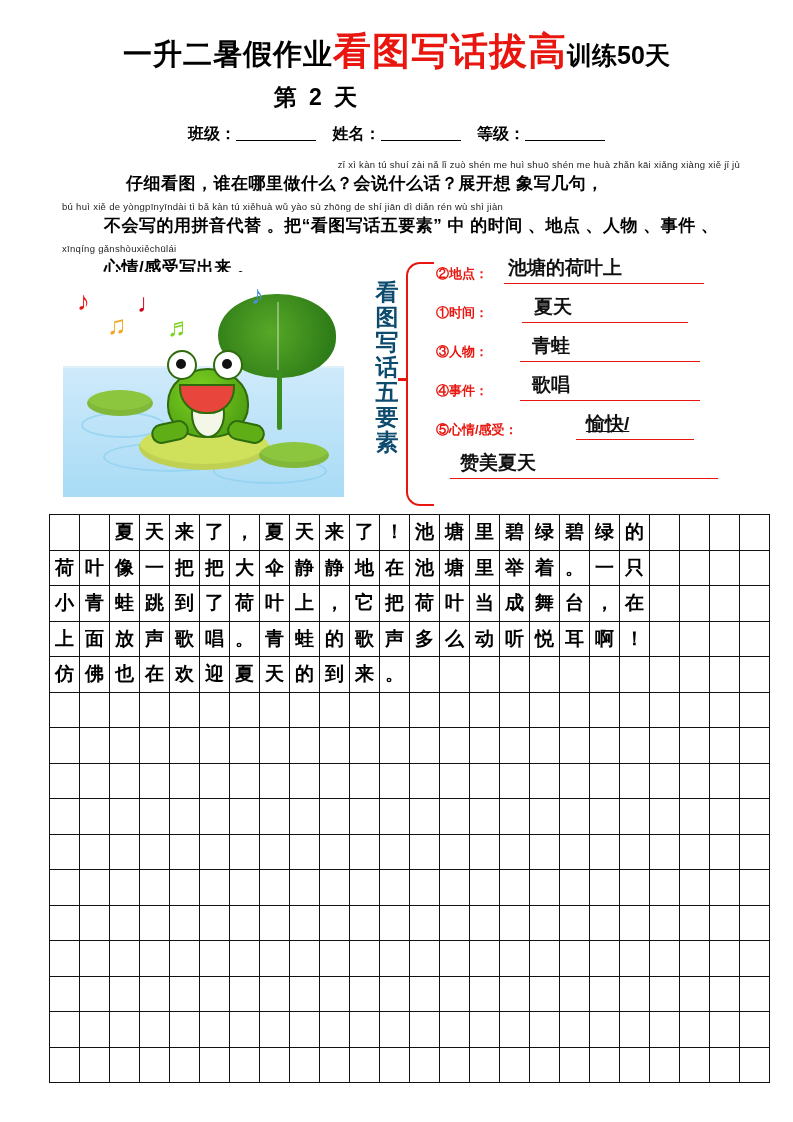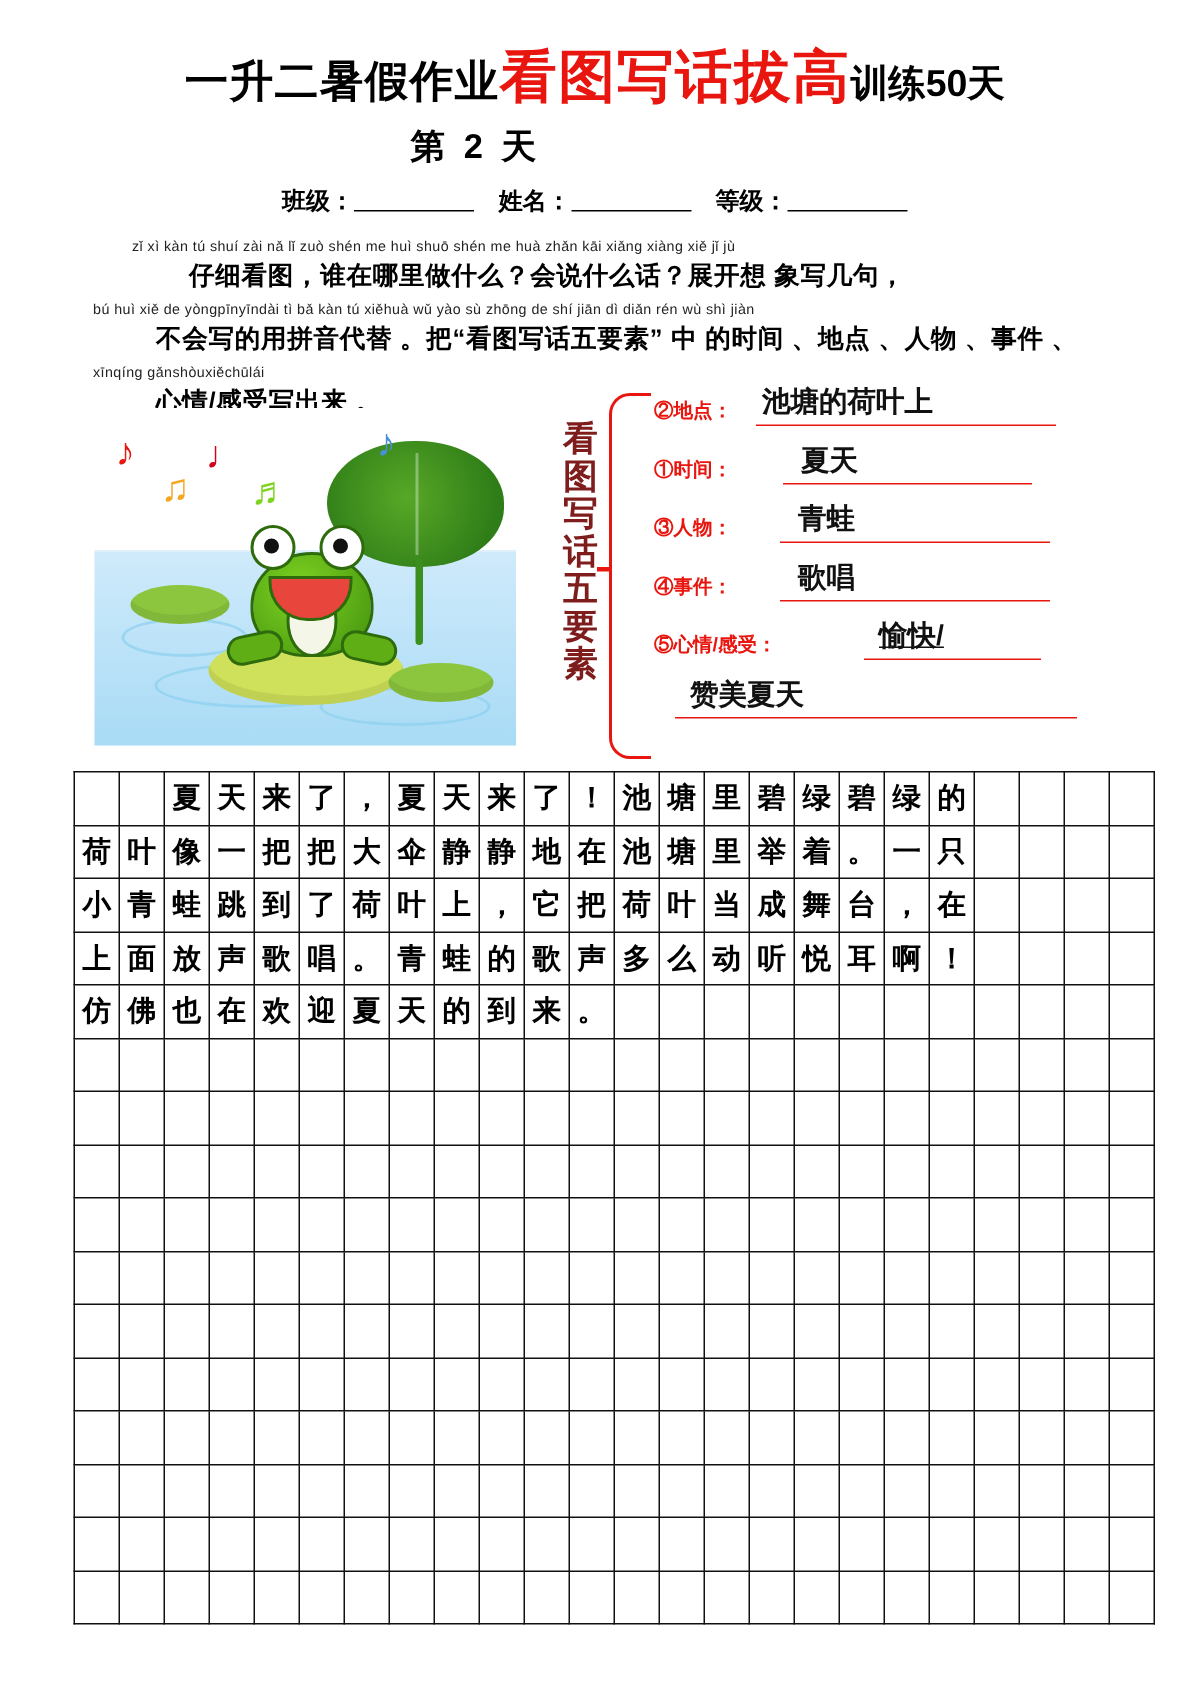--- a/index.html
+++ b/index.html
@@ -93,21 +93,21 @@
   }
   .hanzi {
     font-size: 17px;
     font-weight: bold;
     letter-spacing: 0.5px;
     white-space: nowrap;
     height: 26px;
     line-height: 26px;
     margin-left: 44px;
   }
-  .ins-l1 .pinyin { padding-left: 28px; }
+  .ins-l1 .pinyin { padding-left: 28px; text-align: right; }
   .ins-l1 .hanzi  { padding-left: 22px; }
   .ins-l2 .pinyin { padding-left: 2px; }
   .ins-l3 .pinyin { padding-left: 2px; }
 
   
   .picture {
     position: absolute;
     left: 63px;
     top: 272px;
     width: 281px;
@@ -212,21 +212,21 @@
   }
 
   
   .five-label {
     position: absolute;
     left: 372px;
     top: 280px;
     width: 30px;
     font-size: 23px;
     font-weight: bold;
-    color: #7f1d1d;
+    color: #0c4a6e;
     line-height: 25px;
     text-align: center;
     letter-spacing: 0;
   }
   .brace {
     position: absolute;
     left: 406px;
     top: 262px;
     width: 26px;
     height: 240px;

